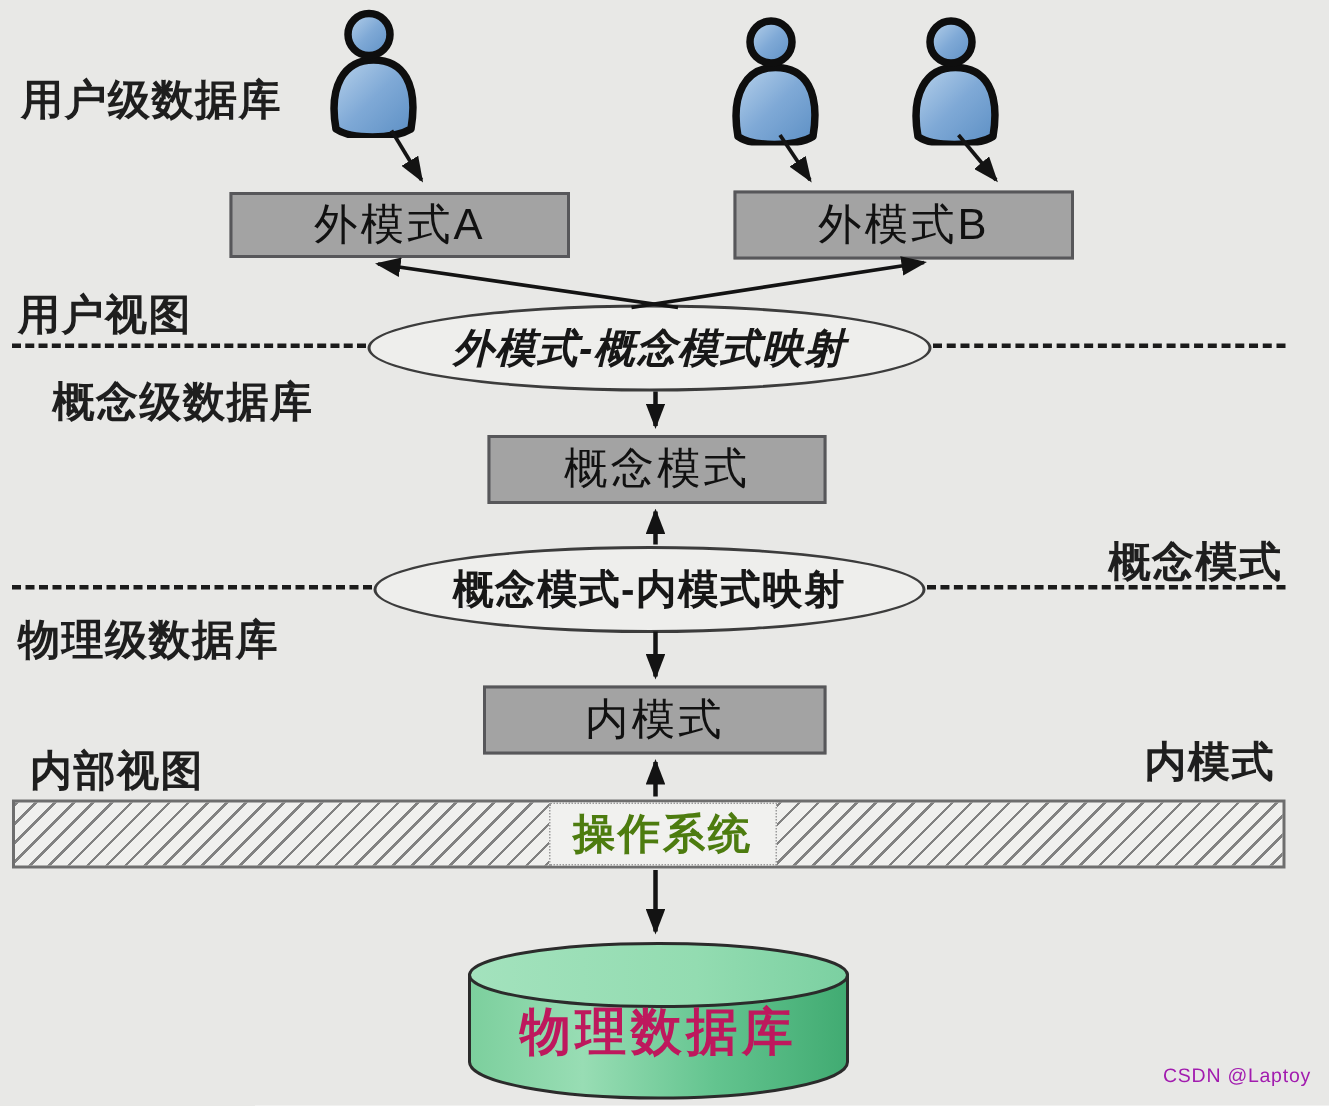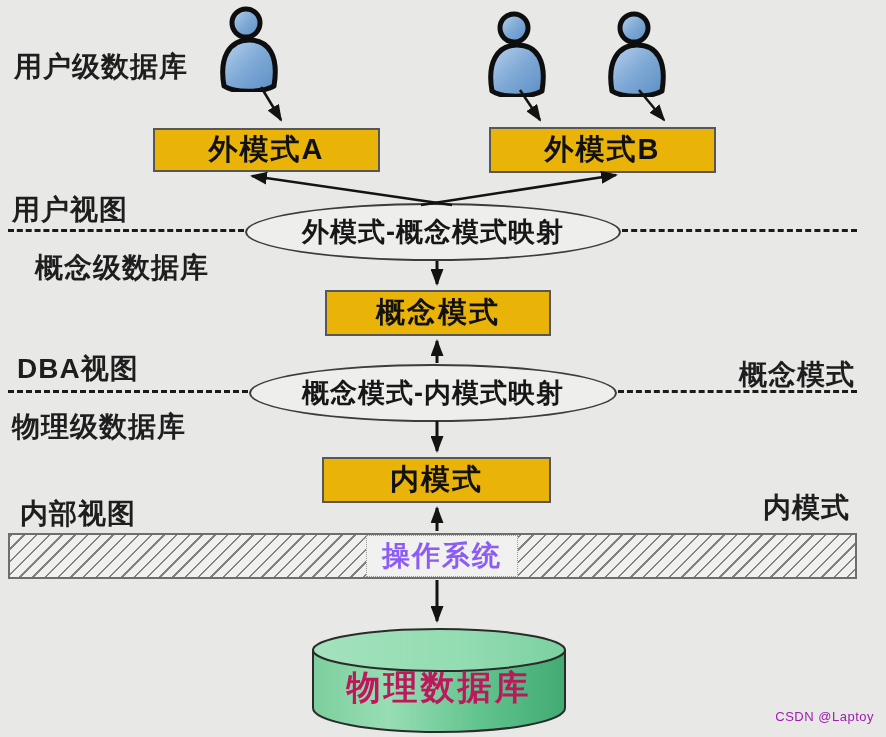--- a/index.html
+++ b/index.html
@@ -12,41 +12,41 @@
   .lbl-l2{left:12px;top:191px;}
   .lbl-l3{left:12px;top:249px;margin-left:23px;}
   .lbl-l4{left:17px;top:350px;}
   .lbl-l5{left:12px;top:408px;}
   .lbl-l6{left:20px;top:495px;}
   .lbl-r1{left:757px;top:193px;}
   .lbl-r2{left:739px;top:356px;}
   .lbl-r3{left:763px;top:489px;}
 
   
-  .sbox{position:absolute;background:#eab308;border:2px solid #57575a;display:flex;align-items:center;justify-content:center;font-weight:bold;font-size:29px;color:#111;letter-spacing:2px;box-sizing:border-box;}
+  .sbox{position:absolute;background:#a3a3a3;border:2px solid #57575a;display:flex;align-items:center;justify-content:center;font-weight:normal;font-size:29px;color:#111;letter-spacing:2px;box-sizing:border-box;}
   .box-a{left:153px;top:128px;width:227px;height:44px;}
   .box-b{left:489px;top:127px;width:227px;height:46px;}
   .box-c{left:325px;top:290px;width:226px;height:46px;}
   .box-i{left:322px;top:457px;width:229px;height:46px;}
 
   
   .ell{position:absolute;background:#eeeeec;border:2px solid #3c3c3c;border-radius:50%;display:flex;align-items:center;justify-content:center;font-weight:bold;font-size:27px;color:#171717;letter-spacing:1px;box-sizing:border-box;}
-  .ell-1{left:245px;top:203px;width:376px;height:58px;}
+  .ell-1{left:245px;top:203px;width:376px;height:58px;font-style:italic;}
   .ell-2{left:249px;top:364px;width:368px;height:58px;}
 
   
   .dash{position:absolute;height:0;border-top:3px dashed #1b1b1b;}
   .dash-1l{left:8px;top:229px;width:236px;}
   .dash-1r{left:622px;top:229px;width:235px;}
   .dash-2l{left:8px;top:390px;width:240px;}
   .dash-2r{left:618px;top:390px;width:239px;}
 
   
   .osbar{position:absolute;left:8px;top:533px;width:849px;height:46px;box-sizing:border-box;border:2px solid #6e6e6e;background-color:#f0f0ee;background-image:repeating-linear-gradient(135deg,rgba(110,110,110,.85) 0 1.7px,transparent 1.7px 9px);}
-  .oslabel{position:absolute;left:366px;top:535px;width:152px;height:42px;background:#f1f1ef;border:1px dotted #9a9a9a;display:flex;align-items:center;justify-content:center;font-weight:bold;font-size:28px;color:#8b5cf6;letter-spacing:2px;box-sizing:border-box;}
+  .oslabel{position:absolute;left:366px;top:535px;width:152px;height:42px;background:#f1f1ef;border:1px dotted #9a9a9a;display:flex;align-items:center;justify-content:center;font-weight:bold;font-size:28px;color:#4d7c0f;letter-spacing:2px;box-sizing:border-box;}
 
   
   .person{position:absolute;width:74px;height:86px;}
   .p1{left:212px;top:6px;}
   .p2{left:480px;top:11px;}
   .p3{left:600px;top:11px;}
 
   
   .cyl{position:absolute;left:310px;top:624px;width:258px;height:112px;}
   .cyl-text{position:absolute;left:310px;top:665px;width:258px;text-align:center;font-weight:bold;font-size:34px;color:#be185d;letter-spacing:3px;}
@@ -79,21 +79,20 @@
         <stop offset="0" stop-color="#a3e2bd"></stop>
         <stop offset="0.6" stop-color="#93dcb1"></stop>
         <stop offset="1" stop-color="#7bd0a1"></stop>
       </linearGradient>
     </defs>
   </svg>
 
   <div class="lab lbl-l1">用户级数据库</div>
   <div class="lab lbl-l2">用户视图</div>
   <div class="lab lbl-l3">概念级数据库</div>
-  <div class="lab lbl-l4">DBA视图</div>
   <div class="lab lbl-l5">物理级数据库</div>
   <div class="lab lbl-l6">内部视图</div>
 
   <div class="lab lbl-r2">概念模式</div>
   <div class="lab lbl-r3">内模式</div>
 
   <svg class="person p1" viewBox="0 0 74 86">
     <path d="M12,80 C7,52 17,34 37,34 C57,34 67,50 62,80 C50,87 22,87 12,80 Z" fill="url(#pg)" stroke="#0e0e0e" stroke-width="5" stroke-linejoin="round"></path>
     <circle cx="34" cy="17" r="14" fill="url(#pg)" stroke="#0e0e0e" stroke-width="5"></circle>
   </svg>

